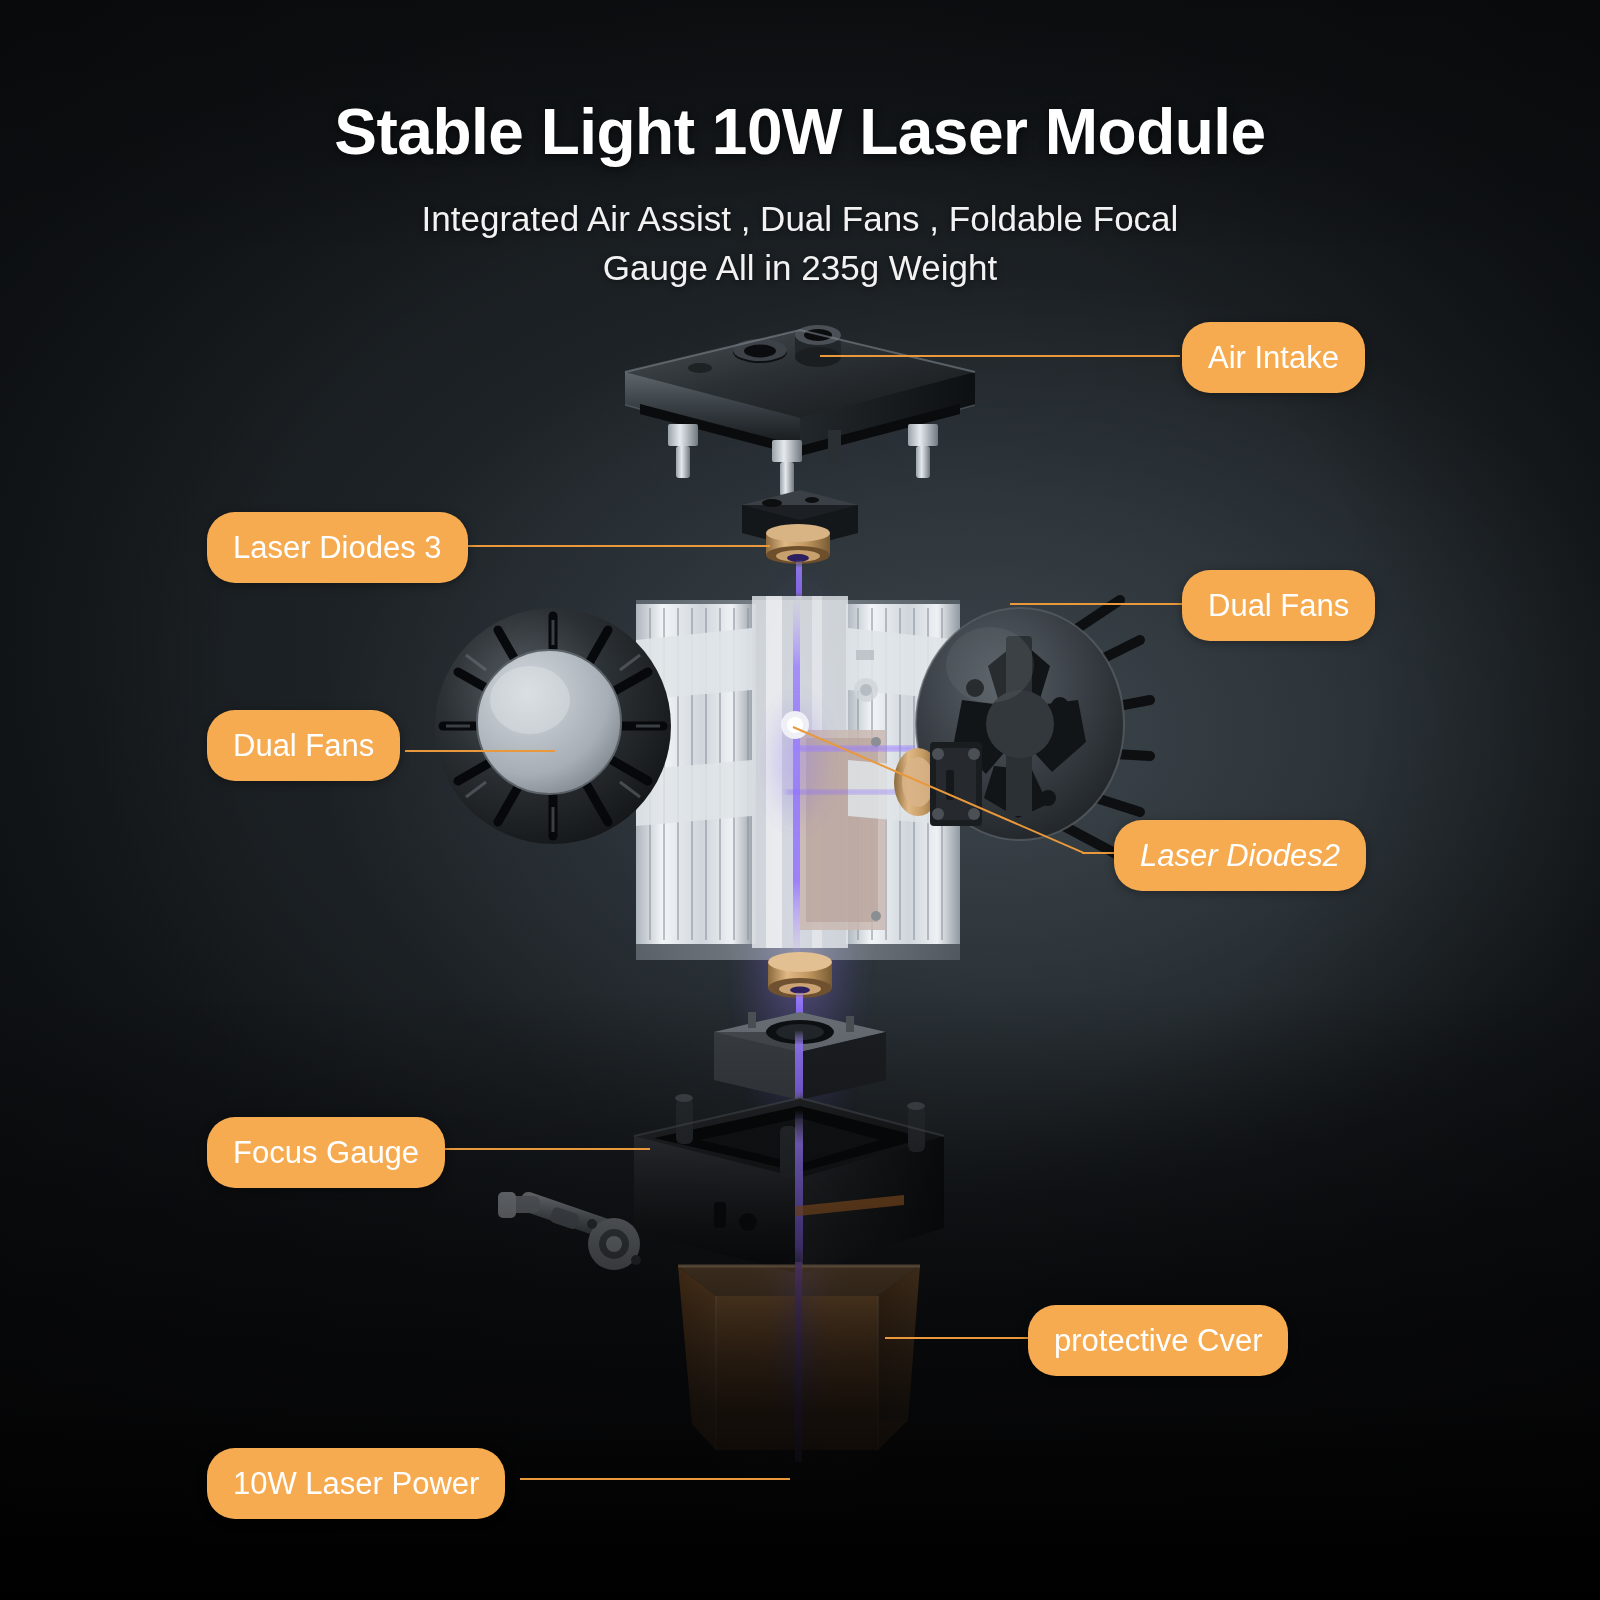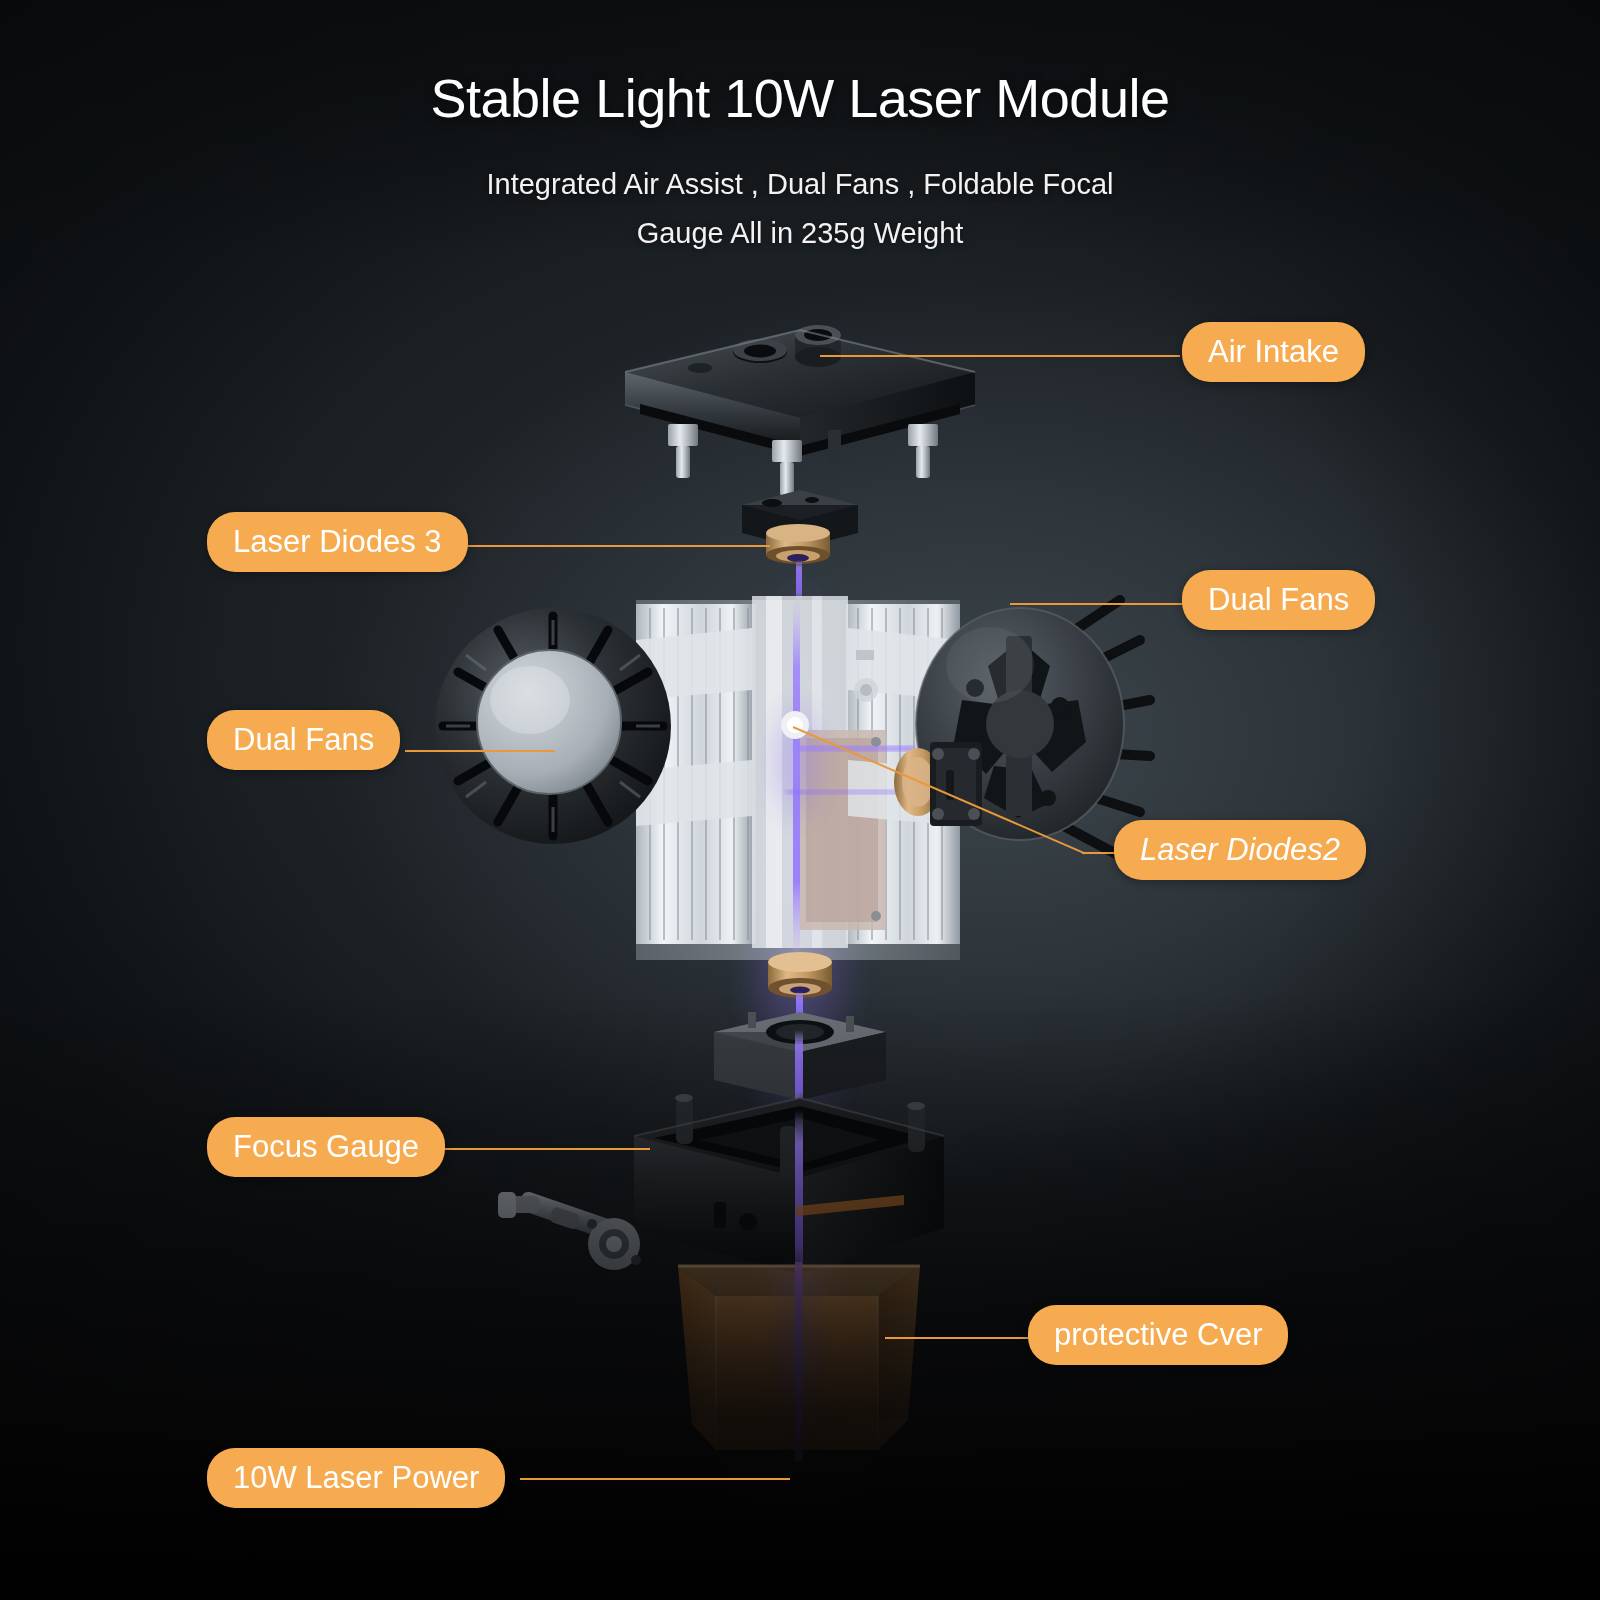--- a/index.html
+++ b/index.html
@@ -19,35 +19,36 @@
   }
   .bg-vignette{position:absolute;inset:0;
     background:
       linear-gradient(to bottom, rgba(8,9,10,.55) 0%, rgba(0,0,0,0) 16%, rgba(0,0,0,0) 62%, rgba(5,5,6,.85) 88%, #000 100%),
       radial-gradient(ellipse 85% 70% at 50% 42%, rgba(0,0,0,0) 42%, rgba(6,7,8,.62) 78%, rgba(2,2,3,.95) 100%);
   }
 
   
   .header{position:absolute;left:0;right:0;top:54px;text-align:center;}
   .title{
-    color:#ffffff;font-size:54px;line-height:88px;font-weight:400;
+    color:#ffffff;font-size:64px;line-height:88px;font-weight:700;
     letter-spacing:-.5px;white-space:nowrap;
     text-shadow:0 2px 10px rgba(0,0,0,.6);
+    margin-top:34px;
   }
   .subtitle{
-    color:#f2f2f2;font-size:29px;line-height:49px;font-weight:400;
+    color:#f2f2f2;font-size:35px;line-height:49px;font-weight:400;
     margin-top:18px;text-shadow:0 1px 6px rgba(0,0,0,.55);
   }
   .subtitle span{display:block;}
   svg.art{position:absolute;left:0;top:0;width:1600px;height:1600px;}
 
   
   .pill{
     position:absolute;display:flex;align-items:center;justify-content:center;
-    height:60px;border-radius:28px;
+    height:71px;border-radius:28px;
     background:#f7ab51;
     color:#ffffff;font-size:31px;font-weight:400;
     padding:0 26px;white-space:nowrap;
     box-shadow:0 2px 10px rgba(0,0,0,.35);
     box-sizing:border-box;
   }
   .leader{position:absolute;background:#e9983c;height:2px;transform-origin:0 50%;}
 </style>
 </head>
 <body>

